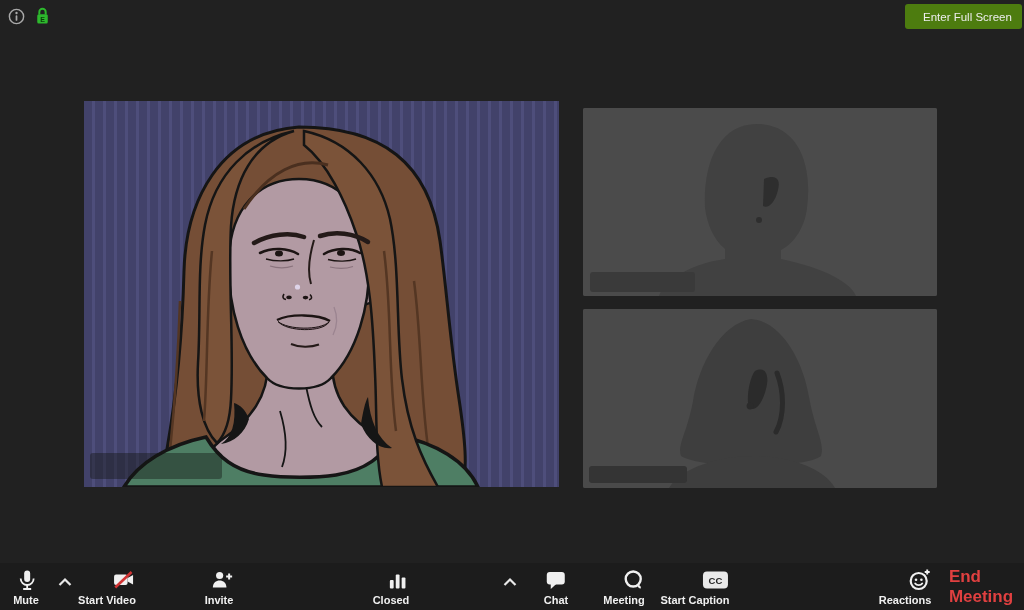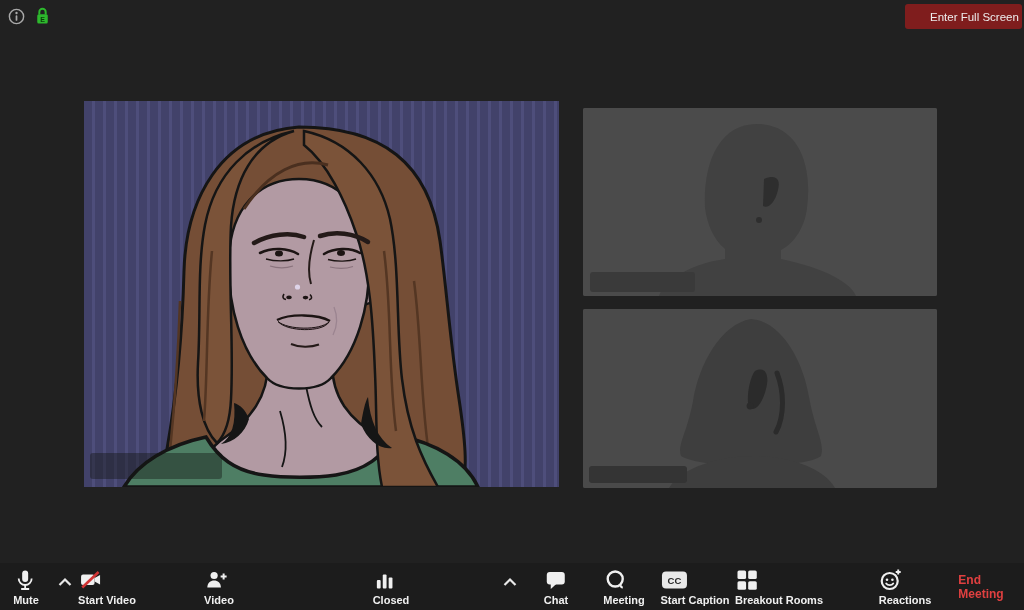--- a/index.html
+++ b/index.html
@@ -9,45 +9,45 @@
     background:#212121;
     font-family:"Liberation Sans", sans-serif;
     -webkit-font-smoothing:antialiased;
   }
   
   .topbar-icon{position:absolute;top:7px;}
   #info-ic{left:7px;}
   #lock-ic{left:35px;top:6px;}
   .fs-btn{
     position:absolute;left:905px;top:4px;height:25px;width:117px;
-    background:#7f1d1d;border-radius:3px;display:flex;align-items:center;
-    gap:7px;padding:0 18px;cursor:default;
+    background:#4d7c0f;border-radius:3px;display:flex;align-items:center;
+    padding:0 18px;cursor:default;
   }
   .fs-btn span{color:#ededed;font-size:11.5px;white-space:nowrap;}
   
   .main-tile{position:absolute;left:84px;top:101px;width:475px;height:386px;overflow:hidden;}
   .thumb{position:absolute;left:583px;width:354px;background:#4b4b4b;border-radius:2px;overflow:hidden;}
   #thumb-1{top:108px;height:188px;}
   #thumb-2{top:309px;height:179px;background:#4a4a4a;}
   .name-tag{position:absolute;border-radius:3px;}
   #tag-main{left:6px;top:352px;width:132px;height:26px;background:rgba(18,22,20,0.42);}
   #tag-1{left:7px;top:164px;width:105px;height:20px;background:#3a3a3a;}
   #tag-2{left:6px;top:157px;width:98px;height:17px;background:#343434;}
   
   .toolbar{position:absolute;left:0;top:563px;width:1024px;height:47px;background:#1c1c1c;}
   .tb-item{
     position:absolute;top:5px;transform:translateX(-50%);
-    display:flex;flex-direction:column;align-items:flex-start;cursor:default;
+    display:flex;flex-direction:column;align-items:flex-end;cursor:default;
   }
   .tb-item .ic{height:24px;display:flex;align-items:flex-end;justify-content:center;}
   .tb-item .lbl{margin-top:2px;font-size:11px;font-weight:700;color:#f0f0f0;white-space:nowrap;}
   .tb-caret{position:absolute;top:14px;transform:translateX(-50%);display:flex;cursor:default;}
   .end-meeting{
     position:absolute;top:0;height:47px;display:flex;align-items:center;
-    transform:translateX(-50%);font-size:12px;font-weight:700;cursor:default;
+    transform:translateX(-50%);font-size:17px;font-weight:700;cursor:default;
   }
   svg{display:block;}
 </style>
 </head>
 <body>
 
 <div id="stage">
 
   <div class="topbar-icon" id="info-ic">
     <svg width="19" height="19" viewBox="0 0 24 24">
@@ -193,21 +193,21 @@
 
     <div class="tb-item" style="left:219px">
       <div class="ic">
         <svg width="24" height="24" viewBox="0 0 24 24">
           <circle cx="10" cy="7.5" r="3.6" fill="#f0f0f0"></circle>
           <path d="M3.2 19.5 C3.2 14.6 6.4 12.4 10 12.4 C13.6 12.4 16.8 14.6 16.8 19.5 Z" fill="#f0f0f0"></path>
           <line x1="19.5" y1="5.5" x2="19.5" y2="11.5" stroke="#f0f0f0" stroke-width="2"></line>
           <line x1="16.5" y1="8.5" x2="22.5" y2="8.5" stroke="#f0f0f0" stroke-width="2"></line>
         </svg>
       </div>
-      <div class="lbl">Video</div>
+      <div class="lbl">Invite</div>
     </div>
 
 
     <div class="tb-item" style="left:391px">
       <div class="ic">
         <svg width="24" height="24" viewBox="0 0 24 24">
           <rect x="4.2" y="12" width="3.8" height="8.5" rx="1" fill="#f0f0f0"></rect>
           <rect x="10.1" y="6.5" width="3.8" height="14" rx="1" fill="#f0f0f0"></rect>
           <rect x="16" y="9.5" width="3.8" height="11" rx="1" fill="#f0f0f0"></rect>
         </svg>
@@ -244,31 +244,20 @@
     <div class="tb-item" style="left:695px">
       <div class="ic">
         <svg width="28" height="24" viewBox="0 0 28 24">
           <rect x="1.5" y="3.5" width="25" height="17" rx="4" fill="#e9e9e9"></rect>
           <text x="14" y="16.2" text-anchor="middle" font-size="9.5" font-weight="bold" font-family="Liberation Sans, sans-serif" fill="#252525">CC</text>
         </svg>
       </div>
       <div class="lbl">Start Caption</div>
     </div>
 
-    <div class="tb-item" style="left:779px">
-      <div class="ic">
-        <svg width="24" height="24" viewBox="0 0 24 24">
-          <rect x="2.5" y="2.5" width="8.6" height="8.6" rx="1.6" fill="#f0f0f0"></rect>
-          <rect x="13.2" y="2.5" width="8.6" height="8.6" rx="1.6" fill="#f0f0f0"></rect>
-          <rect x="2.5" y="13.2" width="8.6" height="8.6" rx="1.6" fill="#f0f0f0"></rect>
-          <rect x="13.2" y="13.2" width="8.6" height="8.6" rx="1.6" fill="#f0f0f0"></rect>
-        </svg>
-      </div>
-      <div class="lbl">Breakout Rooms</div>
-    </div>
 
     <div class="tb-item" style="left:905px">
       <div class="ic">
         <svg width="24" height="24" viewBox="0 0 24 24">
           <circle cx="11" cy="13" r="8" fill="none" stroke="#f0f0f0" stroke-width="2.2"></circle>
           <circle cx="8.3" cy="11.8" r="1.3" fill="#f0f0f0"></circle>
           <circle cx="13.7" cy="11.8" r="1.3" fill="#f0f0f0"></circle>
           <path d="M7.5 15.5 C9 17.6 13 17.6 14.5 15.5" fill="none" stroke="#f0f0f0" stroke-width="1.9" stroke-linecap="round"></path>
           <line x1="19.5" y1="1.5" x2="19.5" y2="6.5" stroke="#f0f0f0" stroke-width="1.9"></line>
           <line x1="17" y1="4" x2="22" y2="4" stroke="#f0f0f0" stroke-width="1.9"></line>

